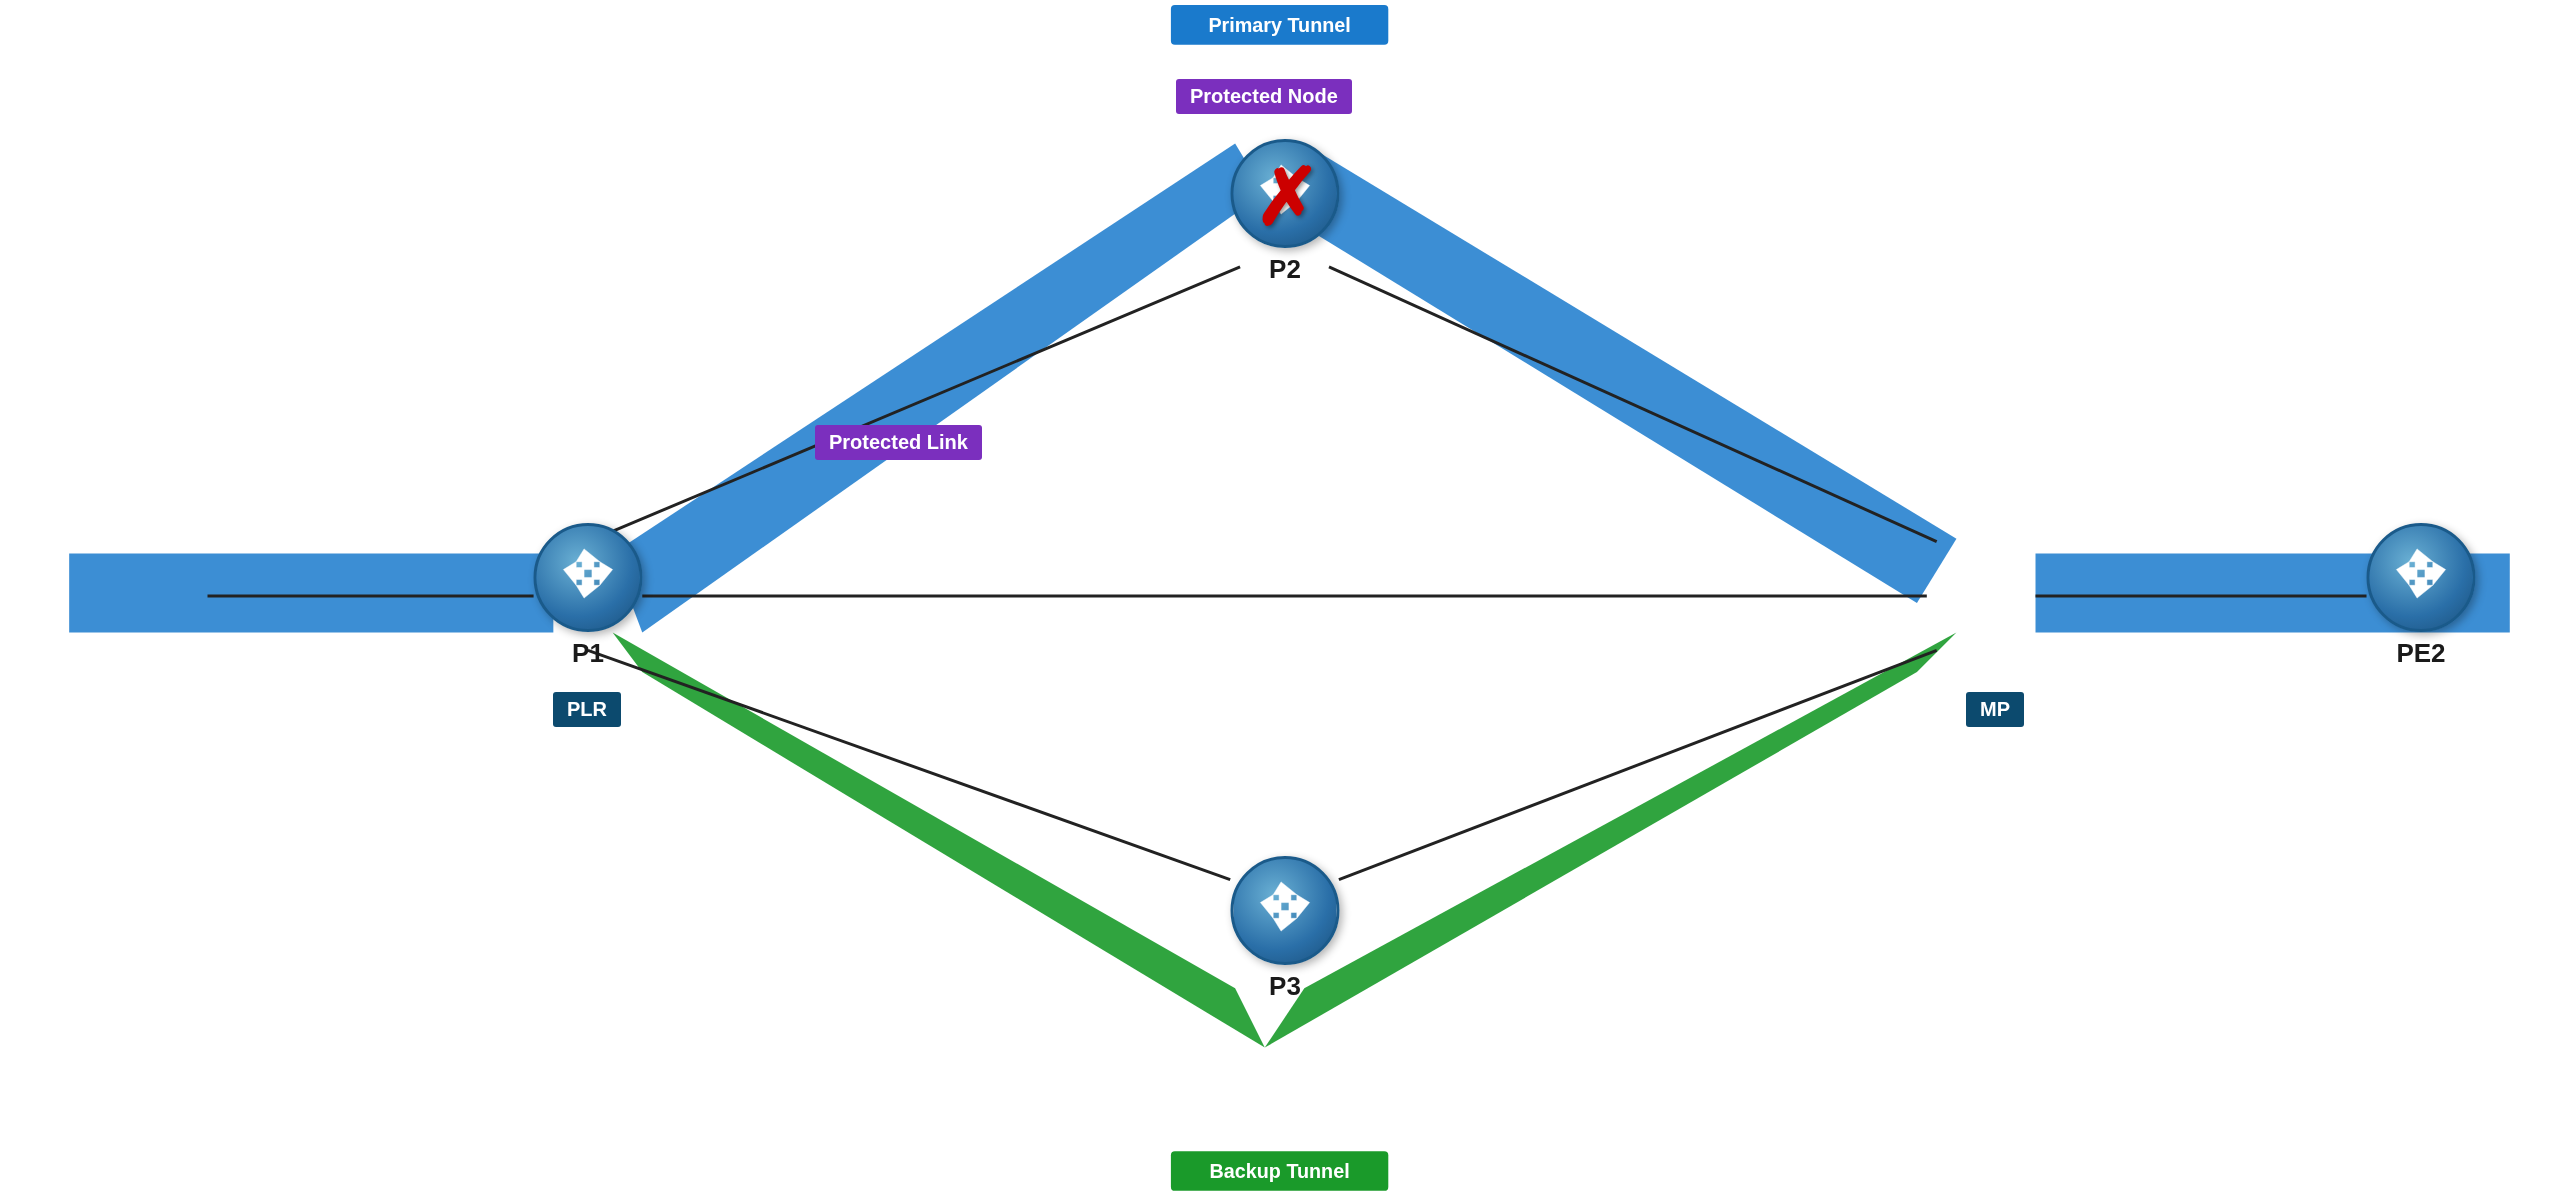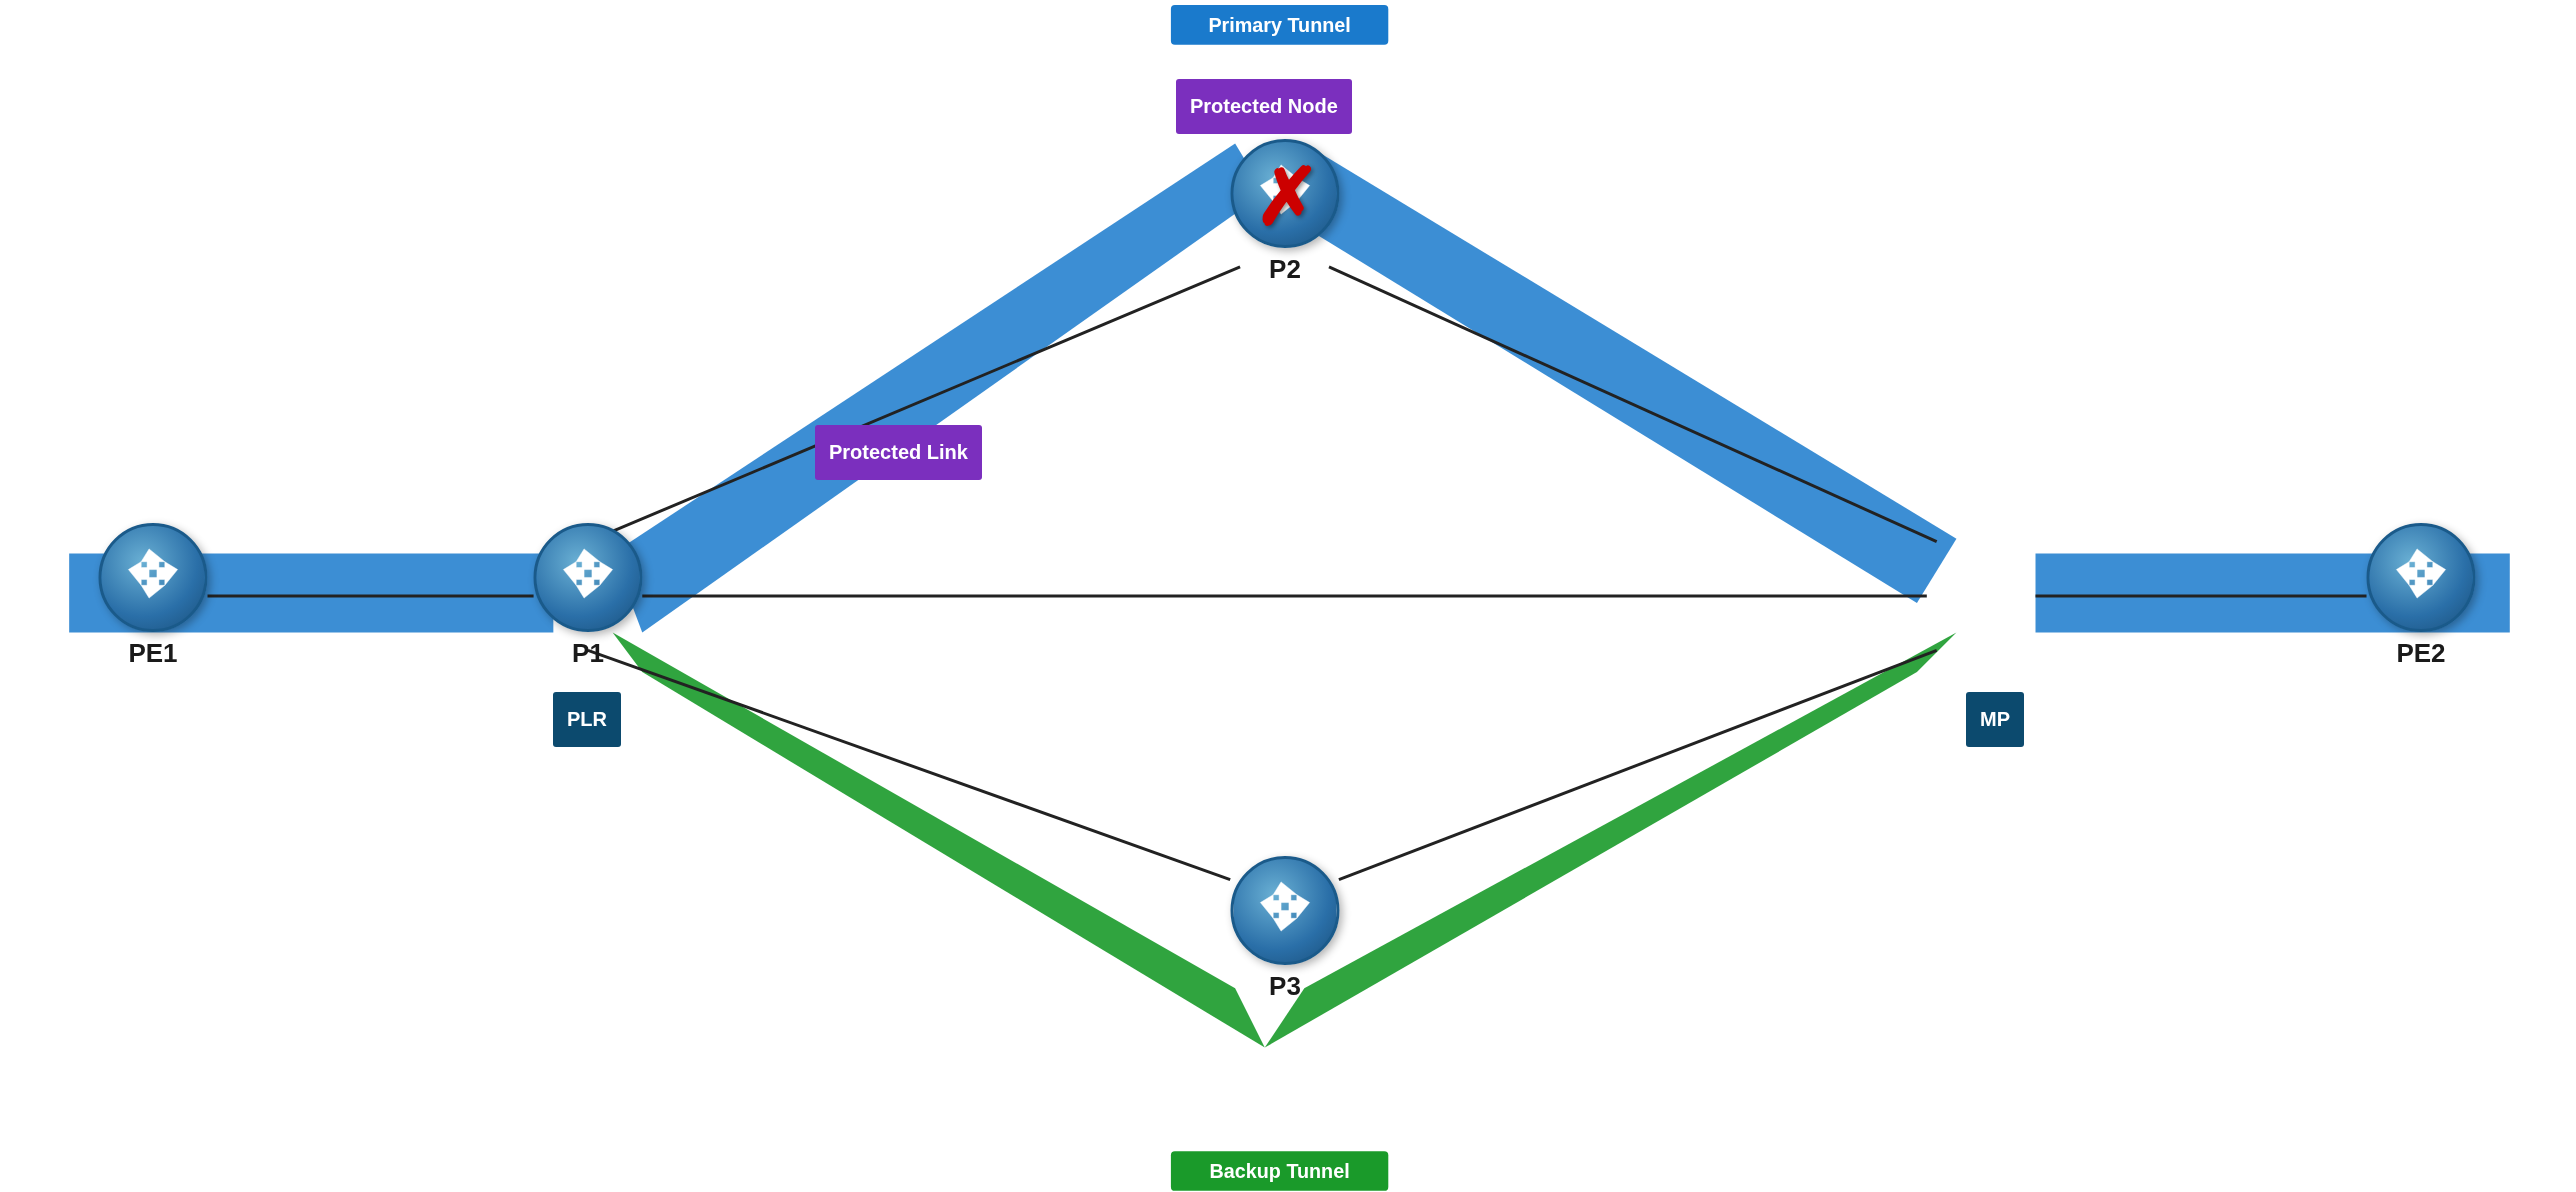--- a/index.html
+++ b/index.html
@@ -65,21 +65,21 @@
     }
     .x-mark {
       font-size: 79px;
       color: #cc0000;
       font-weight: 900;
       line-height: 1;
       text-shadow: 2px 2px 4px rgba(0,0,0,0.4);
     }
     .label-badge {
       position: absolute;
-      padding: 16px 14px;
+      padding: 6px 14px;
       border-radius: 3px;
       color: white;
       font-size: 20px;
       font-weight: bold;
       white-space: nowrap;
     }
     .label-purple { background: #7b2fbe; }
     .label-red { background: #0c4a6e; }
   </style>
 </head>
@@ -116,37 +116,20 @@
     <line x1="650" y1="603" x2="1950" y2="603" stroke="#222" stroke-width="3"></line>
 
     <rect x="1185" y="5" width="220" height="40" rx="4" fill="#1a7acc"></rect>
     <text x="1295" y="32" text-anchor="middle" fill="white" font-size="20" font-weight="bold" font-family="Arial">Primary Tunnel</text>
 
     <rect x="1185" y="1165" width="220" height="40" rx="4" fill="#1a9a2a"></rect>
     <text x="1295" y="1192" text-anchor="middle" fill="white" font-size="20" font-weight="bold" font-family="Arial">Backup Tunnel</text>
 
   </svg>
 
-  <div class="router" style="left:153px; top:596px;">
-    <div class="router-circle">
-      <span class="arrows"><svg width="59" height="59" viewBox="0 0 60 60">
-      <g fill="white" stroke="white" stroke-width="0.5">
-
-        <polygon points="5,26 18,18 18,24 26,24 26,36 18,36 18,42"></polygon>
-
-        <polygon points="55,26 42,18 42,24 34,24 34,36 42,36 42,42"></polygon>
-
-        <polygon points="26,5 18,18 24,18 24,26 36,26 36,18 42,18"></polygon>
-
-        <polygon points="26,55 18,42 24,42 24,34 36,34 36,42 42,42"></polygon>
-      </g>
-    </svg></span>
-    </div>
-    <span class="router-label">PE1</span>
-  </div>
 
   <div class="router" style="left:588px; top:596px;">
     <div class="router-circle">
       <span class="arrows"><svg width="59" height="59" viewBox="0 0 60 60">
       <g fill="white" stroke="white" stroke-width="0.5">
 
         <polygon points="5,26 18,18 18,24 26,24 26,36 18,36 18,42"></polygon>
 
         <polygon points="55,26 42,18 42,24 34,24 34,36 42,36 42,42"></polygon>
 

